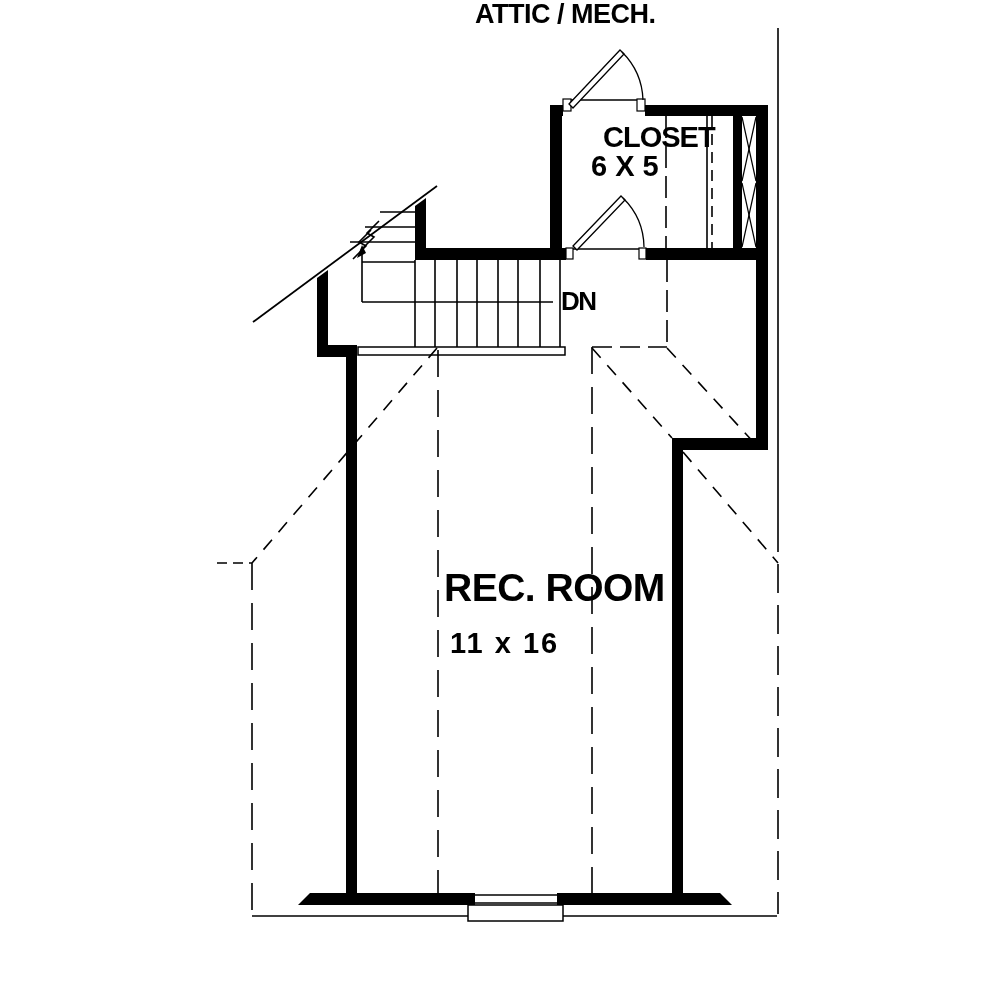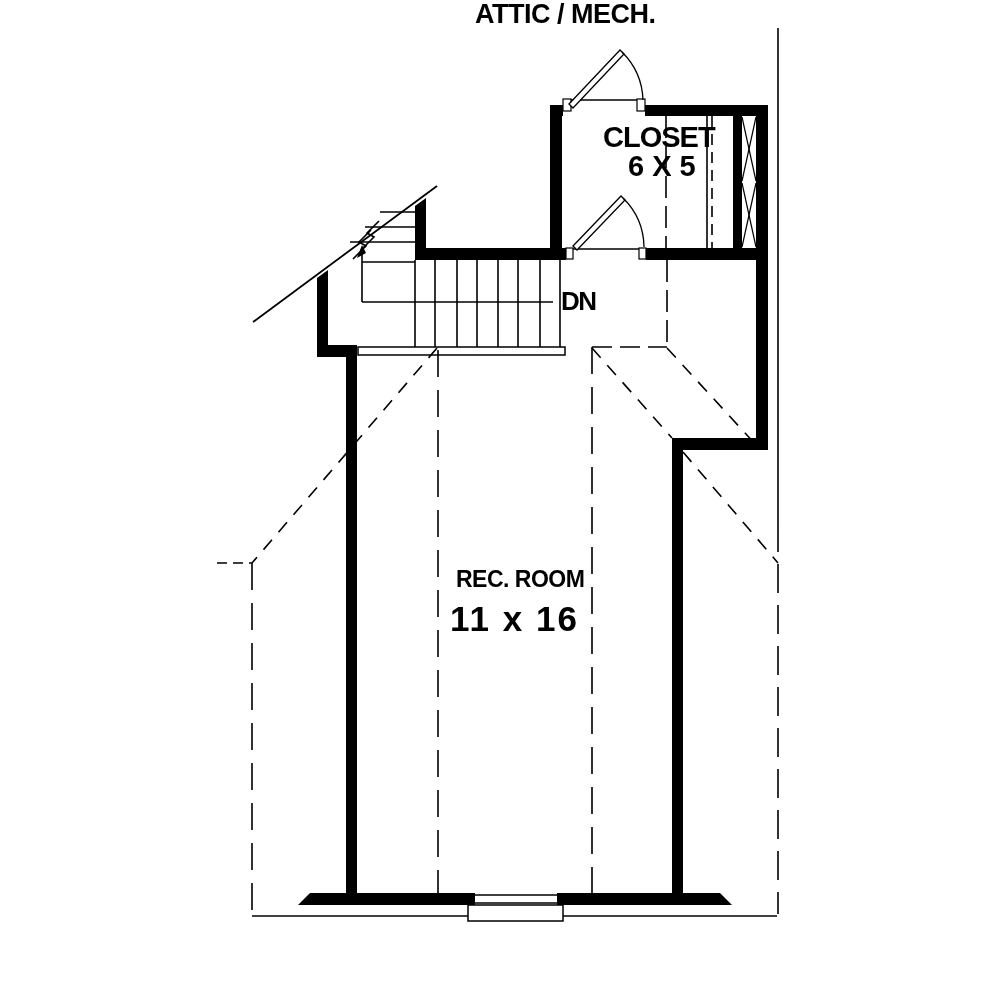--- a/index.html
+++ b/index.html
@@ -10,24 +10,24 @@
   .label {
     position: absolute;
     font-family: "Liberation Sans", sans-serif;
     font-weight: bold;
     color: var(--ink);
     line-height: 1;
     white-space: nowrap;
   }
   .lbl-attic   { left: 475px; top: 1px;   font-size: 27px; letter-spacing: -0.5px; }
   .lbl-closet  { left: 579px; top: 123px; font-size: 29px; letter-spacing: -1px; margin-left: 24px; }
-  .lbl-closet-dim { left: 591px; top: 152px; font-size: 29px; margin-left: 37px; }
+  .lbl-closet-dim { left: 591px; top: 152px; font-size: 29px; }
   .lbl-dn      { left: 561px; top: 288px; font-size: 26px; letter-spacing: -1.5px; text-align: right; }
-  .lbl-rec     { left: 444px; top: 568px; font-size: 23px; letter-spacing: -0.5px; margin-left: 12px; }
-  .lbl-rec-dim { left: 450px; top: 601px; font-size: 35px; letter-spacing: 2px; }
+  .lbl-rec     { left: 444px; top: 568px; font-size: 39px; letter-spacing: -0.5px; }
+  .lbl-rec-dim { left: 450px; top: 629px; font-size: 29px; letter-spacing: 2px; }
   .lbl-title   { left: 294px; top: 950px; font-size: 35px; letter-spacing: -1px; }
 </style>
 </head>
 <body>
 
 <div id="canvas">
   <svg width="1000" height="1000" viewBox="0 0 1000 1000">
 
     <rect x="358" y="347" width="207" height="8" fill="var(--paper)" stroke="currentColor" stroke-width="1.5"></rect>
 

